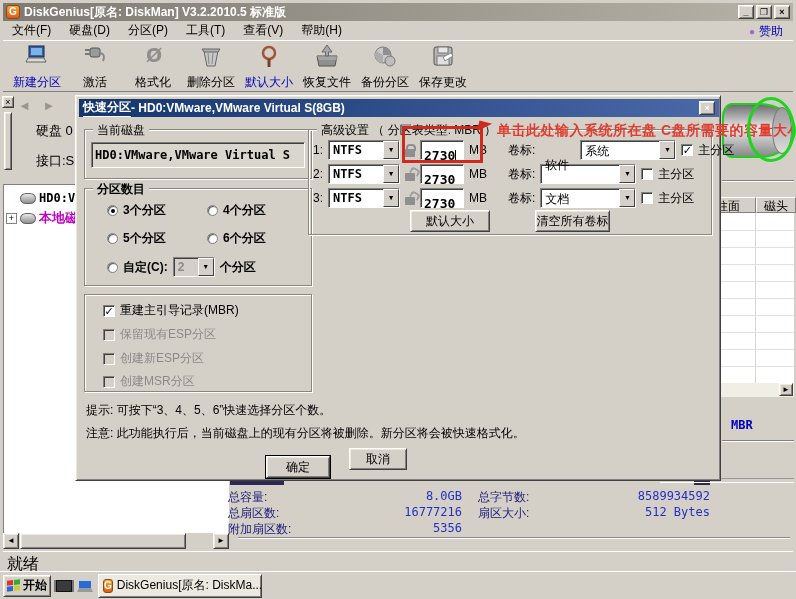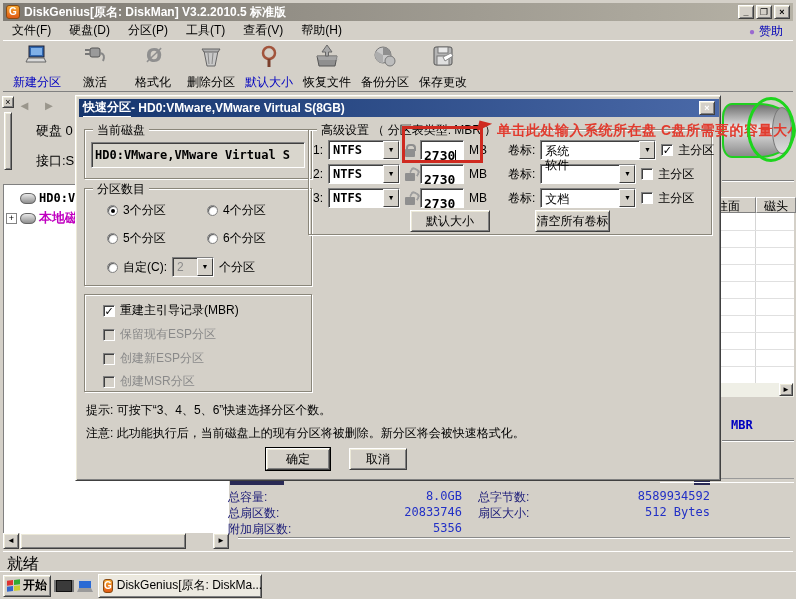--- a/index.html
+++ b/index.html
@@ -252,21 +252,21 @@
   <div class="abs frag" style="left:230px;top:481px;width:54px;height:4px;"></div>
   <div class="abs frag" style="left:694px;top:481px;width:16px;height:4px;"></div>
   <div class="abs" style="left:660px;top:478px;width:134px;height:5px;border-bottom:1px solid #fff;border-top:1px solid #9a9a9a;"></div>
 
   <div class="abs info-label" style="left:228px;top:489px;">总容量:</div>
   <div class="abs info-value" style="left:380px;top:489px;width:82px;">8.0GB</div>
   <div class="abs info-label" style="left:478px;top:489px;">总字节数:</div>
   <div class="abs info-value" style="left:560px;top:489px;width:150px;">8589934592</div>
 
   <div class="abs info-label" style="left:228px;top:505px;">总扇区数:</div>
-  <div class="abs info-value" style="left:380px;top:505px;width:82px;">20833746</div>
+  <div class="abs info-value" style="left:380px;top:505px;width:82px;">16777216</div>
   <div class="abs info-label" style="left:478px;top:505px;">扇区大小:</div>
   <div class="abs info-value" style="left:560px;top:505px;width:150px;">512 Bytes</div>
 
   <div class="abs info-label" style="left:228px;top:521px;">附加扇区数:</div>
   <div class="abs info-value" style="left:380px;top:521px;width:82px;">5356</div>
   <div class="abs info-hr"></div>
 
   <div class="abs statusbar">就绪</div>
 
   <div class="abs dialog">
@@ -274,21 +274,21 @@
       <span class="dlg-title-prefix">快速分区</span>
       <span> - HD0:VMware,VMware Virtual S(8GB)</span>
       <div class="btn dlg-close">×</div>
     </div>
 
     <div class="group" style="left:8px;top:33px;width:228px;height:50px;">
       <span class="legend">当前磁盘</span>
       <div class="field mono-bold" style="position:absolute;left:6px;top:12px;width:214px;height:26px;padding:5px 3px 0 3px;font-size:12px;white-space:nowrap;overflow:hidden;background:#d9d6cd;">HD0:VMware,VMware Virtual S</div>
     </div>
 
-    <div class="group" style="left:8px;top:92px;width:228px;height:98px;">
+    <div class="group" style="left:8px;top:92px;width:228px;height:98px;font-weight:bold;">
       <span class="legend">分区数目</span>
       <div class="ctl-row" style="left:22px;top:13px;">
         <span class="radio checked"></span>
         <span>3个分区</span>
       </div>
       <div class="ctl-row" style="left:122px;top:13px;">
         <span class="radio"></span>
         <span>4个分区</span>
       </div>
       <div class="ctl-row" style="left:22px;top:41px;">
@@ -335,21 +335,21 @@
       <div class="ctl-row" style="left:4px;top:10px;">
         <span>1:</span>
         <span class="combo mono-bold" style="width:72px;">
             <span class="val">NTFS</span>
             <span class="drop">▼</span>
           </span>
         <span class="lock"></span>
         <span class="size-input" style="width:44px;"><span>2730</span><span class="caret"></span></span>
         <span>MB</span>
         <span style="margin-left:16px;">卷标:</span>
-        <span class="combo" style="width:116px;">
+        <span class="combo" style="width:96px;margin-left:40px;">
             <span class="val">系统</span>
             <span class="drop">▼</span>
           </span>
         <span class="cb">✓</span>
         <span>主分区</span>
       </div>
 
       <div class="ctl-row" style="left:4px;top:34px;">
         <span>2:</span>
         <span class="combo mono-bold" style="width:72px;">
@@ -386,21 +386,21 @@
         <span>主分区</span>
       </div>
 
       <div class="btn" style="position:absolute;left:101px;top:80px;width:80px;height:22px;">默认大小</div>
       <div class="btn" style="position:absolute;left:226px;top:80px;width:75px;height:22px;">清空所有卷标</div>
     </div>
 
     <div class="abs" style="left:10px;top:306px;font-size:12px;">提示: 可按下“3、4、5、6”快速选择分区个数。</div>
     <div class="abs" style="left:10px;top:329px;font-size:12px;">注意: 此功能执行后，当前磁盘上的现有分区将被删除。新分区将会被快速格式化。</div>
 
-    <div class="btn btn-default" style="position:absolute;left:190px;top:352px;width:64px;height:22px;">确定</div>
+    <div class="btn btn-default" style="position:absolute;left:190px;top:360px;width:64px;height:22px;">确定</div>
     <div class="btn" style="position:absolute;left:273px;top:352px;width:58px;height:22px;">取消</div>
   </div>
 
   <div class="abs red-rect"></div>
   <div class="abs red-arrow"></div>
   <div class="abs red-note">单击此处输入系统所在盘 C盘所需要的容量大小</div>
   <div class="abs green-ellipse"></div>
 
   <div class="abs taskbar">
     <div class="btn start-btn">

